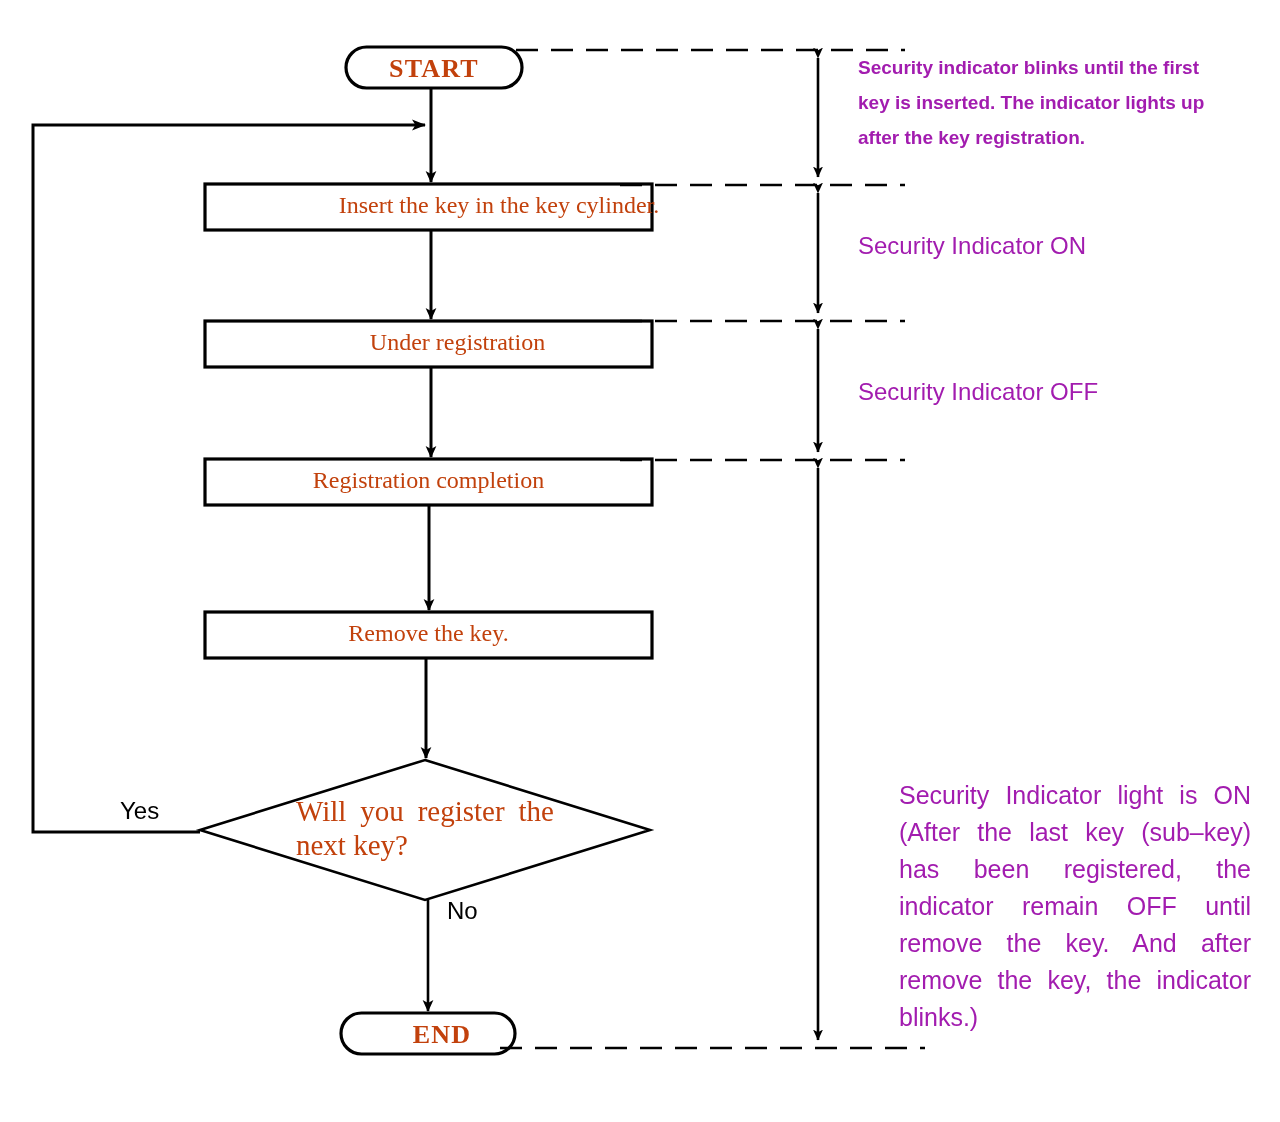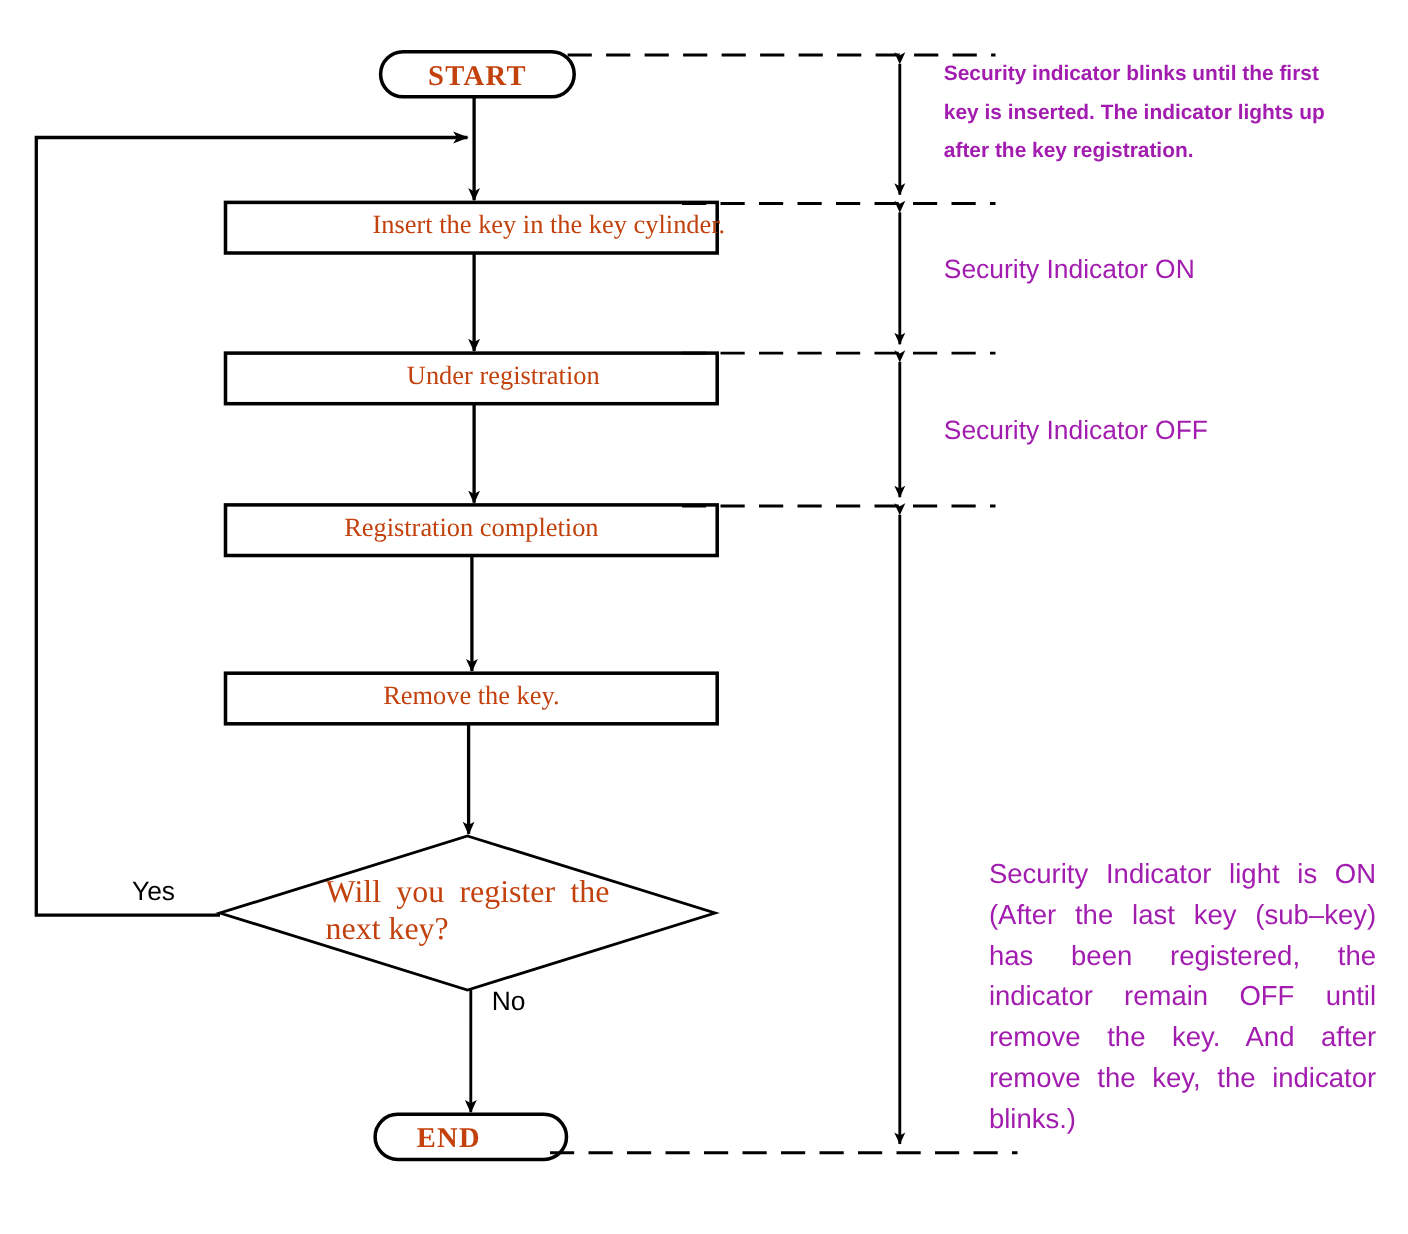--- a/index.html
+++ b/index.html
@@ -175,21 +175,21 @@
   <div class="node-label process-label" style="left:205px; top:192px; width:520px;padding-left:34px;">Insert the key in the key cylinder.</div>
 
   <div class="node-label process-label" style="left:205px; top:329px; width:505px;">Under registration</div>
 
   <div class="node-label process-label" style="left:205px; top:467px; width:447px;">Registration completion</div>
 
   <div class="node-label process-label" style="left:205px; top:620px; width:447px;">Remove the key.</div>
 
   <div class="node-label decision-label" style="left:296px; top:794px; width:258px;">Will you register the next key?</div>
 
-  <div class="node-label terminator-label" style="left:321px; top:1020px; width:174px;">END</div>
+  <div class="node-label terminator-label" style="left:355px; top:1020px; width:174px;">END</div>
 
   <div class="edge-label" style="left:120px; top:797px;">Yes</div>
 
   <div class="edge-label" style="left:447px; top:897px;">No</div>
 
   <div class="annotation ann-small" style="left:858px; top:50px;">Security indicator blinks until the first key is inserted. The indicator lights up after the key registration.</div>
 
   <div class="annotation ann-mid" style="left:858px; top:232px;">Security Indicator ON</div>
 
   <div class="annotation ann-mid" style="left:858px; top:378px;">Security Indicator OFF</div>

